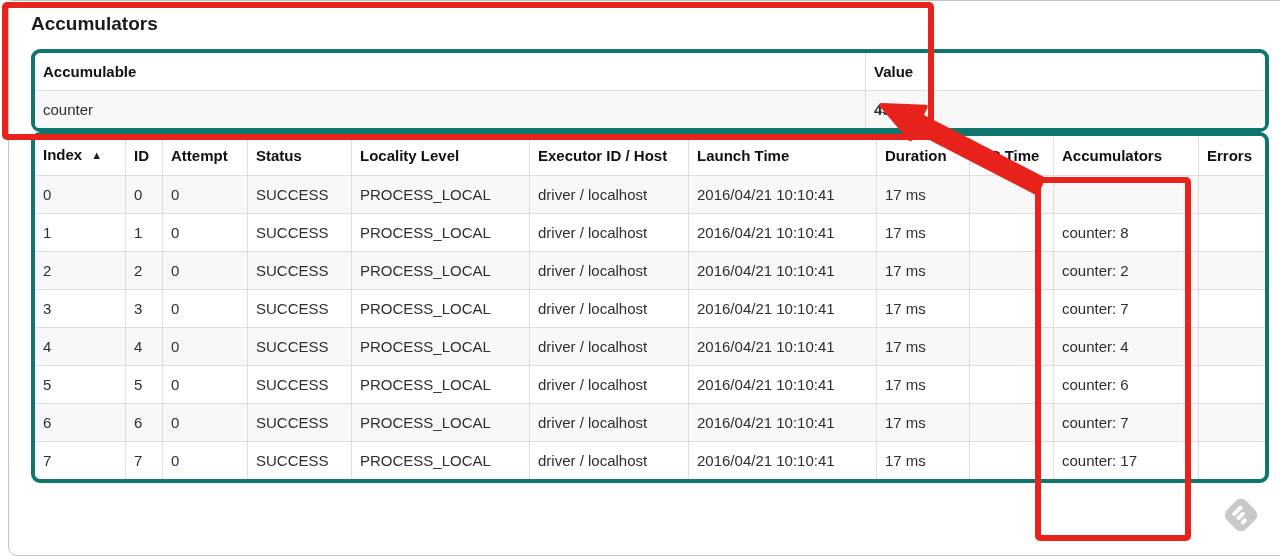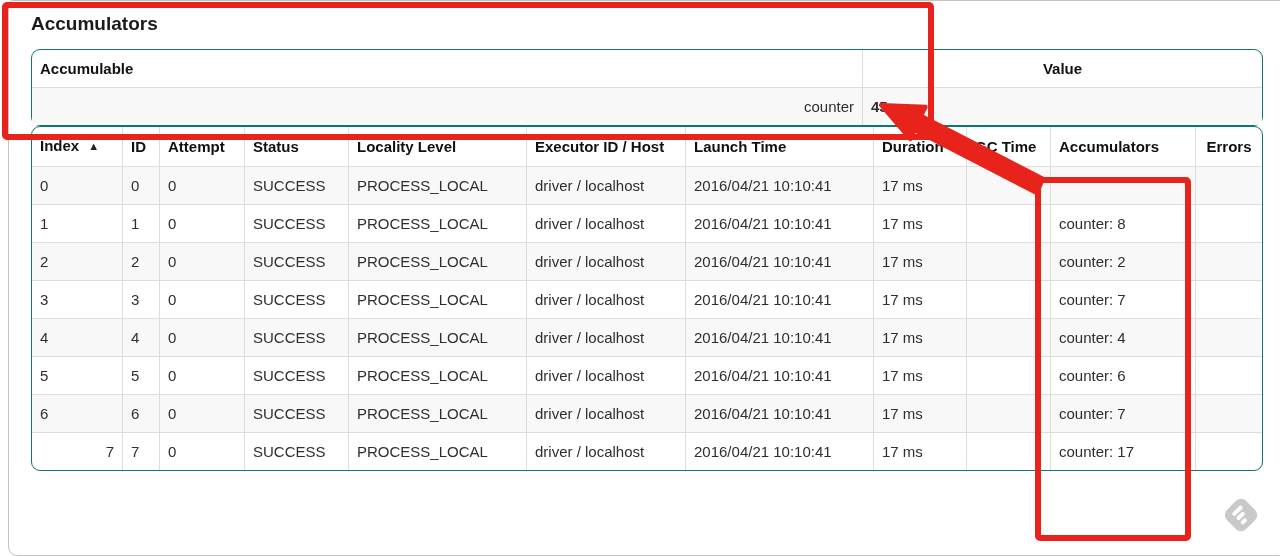--- a/index.html
+++ b/index.html
@@ -17,36 +17,36 @@
   .section-heading {
     font-size:19px; font-weight:bold; color:#1b1b1b;
     line-height:24px; margin:0;
   }
   .heading-accumulators { margin:11px 0 13px 0; }
   .heading-tasks { margin:28px 0 14px 0; }
 
   table.ui-table {
     border-collapse:separate; border-spacing:0; table-layout:fixed;
     width:1230px; font-size:15px; color:#2e2e2e;
-    border:1px solid #0f766e; border-radius:9px;
+    border:4px solid #0f766e; border-radius:9px;
   }
   table.ui-table th, table.ui-table td {
     padding:8px 8px; line-height:21px;
     border-left:1px solid #ddd; border-top:1px solid #ddd;
     overflow:hidden; white-space:nowrap; text-align:left;
     font-weight:normal; vertical-align:middle;
   }
   table.ui-table th { font-weight:bold; color:#111; }
   table.ui-table th:first-child, table.ui-table td:first-child { border-left:none; }
   table.ui-table thead tr:first-child th { border-top:none; }
   table.ui-table tbody tr:nth-child(odd) td { background:#f8f8f8; }
   
   table.ui-table thead tr:first-child th:first-child { border-top-left-radius:4px; }
-  table.ui-table thead tr:first-child th:last-child  { border-top-right-radius:4px;text-align:center; }
-  table.ui-table tbody tr:last-child td:first-child  { border-bottom-left-radius:4px;text-align:right; }
+  table.ui-table thead tr:first-child th:last-child  { border-top-right-radius:4px; }
+  table.ui-table tbody tr:last-child td:first-child  { border-bottom-left-radius:4px; }
   table.ui-table tbody tr:last-child td:last-child   { border-bottom-right-radius:4px;font-weight:bold; }
 
   .sort { font-size:11px; margin-left:9px; color:#222; display:inline-block; transform:translateY(-1px); }
 
   .annotation-layer {
     position:absolute; left:0; top:0; width:1280px; height:556px;
     pointer-events:none; z-index:10;
   }
 
   .watermark {

